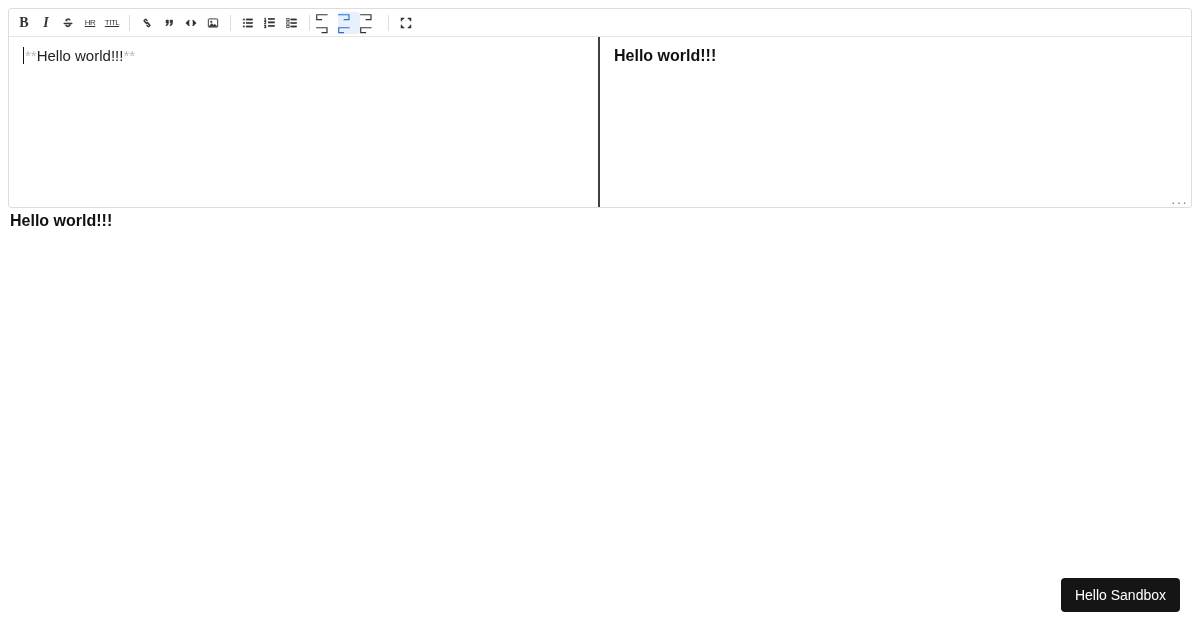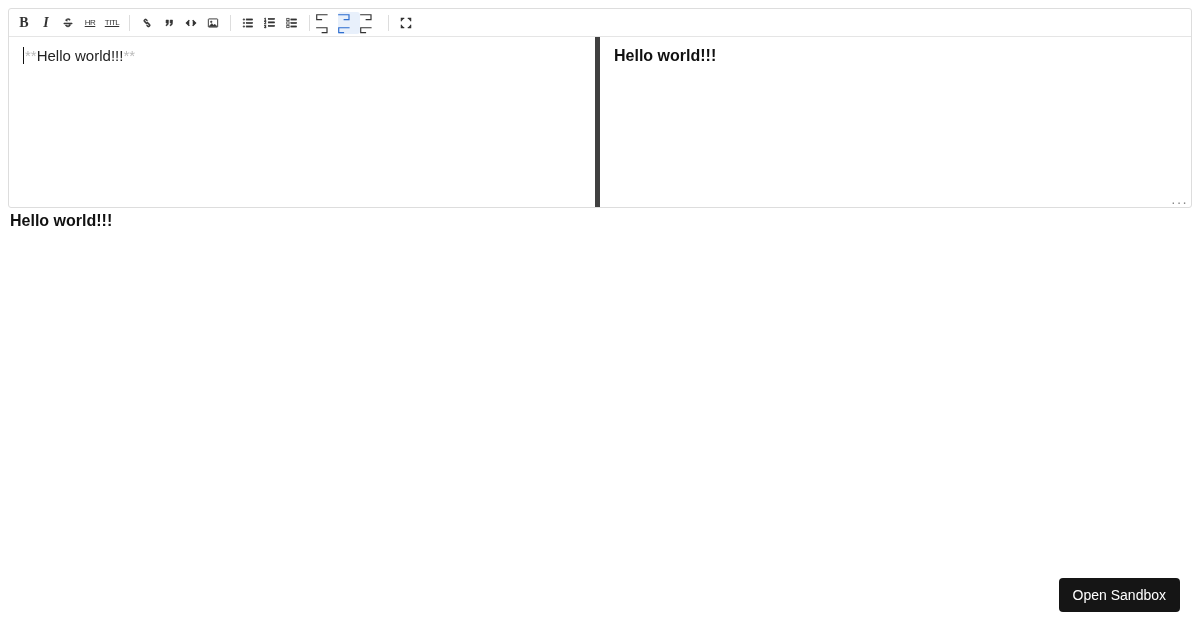--- a/index.html
+++ b/index.html
@@ -65,21 +65,21 @@
     position: relative;
   }
   .pane-left, .pane-right {
     flex: 1 1 50%;
     padding: 10px 14px;
     font-size: 15px;
     overflow: auto;
     position: relative;
   }
   .pane-left {
-    border-right: 5px solid #404040;
+    border-right: 2px solid #404040;
     font-family: Arial, Helvetica, sans-serif;
     color: #222;
   }
   .caret {
     display: inline-block;
     width: 0;
     height: 17px;
     border-left: 1px solid #111;
     vertical-align: -3px;
     margin-right: 1px;
@@ -246,13 +246,13 @@
         <span class="preview-strong">Hello world!!!</span>
       </div>
       <div class="resize-dots">···</div>
     </div>
   </div>
 
   <div class="below-output">Hello world!!!</div>
 
 </div>
 
-<div class="sandbox-btn">Open Sandbox</div>
+<div class="sandbox-btn">Hello Sandbox</div>
 
 </body></html>

